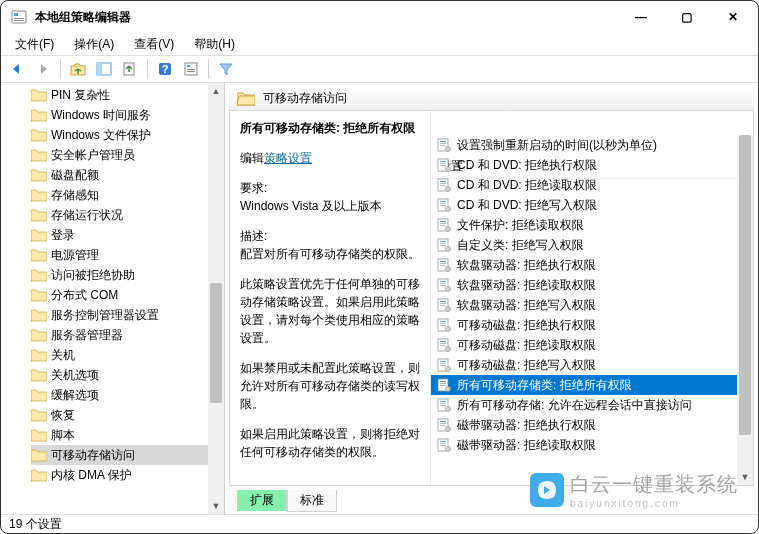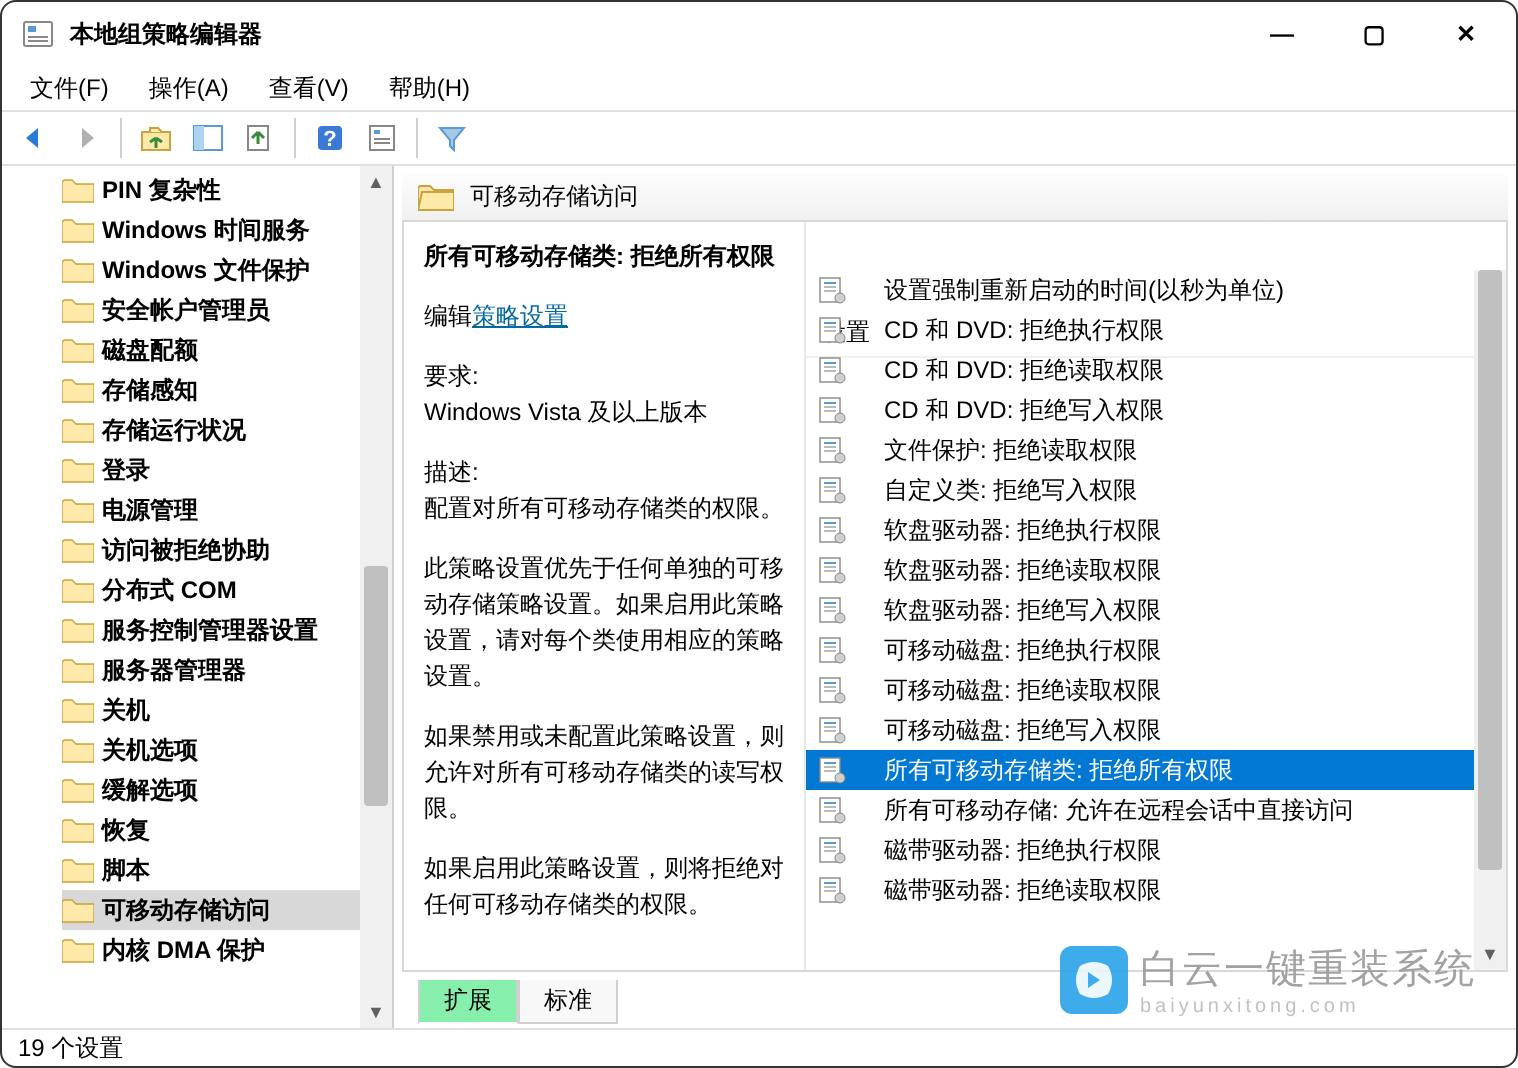--- a/index.html
+++ b/index.html
@@ -12,21 +12,21 @@
 .titlebar .win-btn { width: 46px; height: 30px; display: flex; align-items: center; justify-content: center; font-size: 12px; }
 
 .menubar { height: 22px; display: flex; align-items: center; padding: 0 6px; gap: 4px; }
 .menubar .menu-item { font-size: 12px; padding: 2px 8px; }
 
 .toolbar { height: 28px; border-top: 1px solid #e0e0e0; border-bottom: 1px solid #e0e0e0; display: flex; align-items: center; padding: 0 4px; gap: 2px; }
 .toolbar .tb-btn { width: 24px; height: 24px; display: flex; align-items: center; justify-content: center; }
 .toolbar .sep { width: 1px; height: 20px; background: #d0d0d0; margin: 0 3px; }
 
 .content { display: flex; height: 431px; }
-.tree-pane { width: 196px; border-right: 1px solid #d0d0d0; overflow: hidden; position: relative; font-weight: bold; }
+.tree-pane { width: 224px; border-right: 1px solid #d0d0d0; overflow: hidden; position: relative; }
 .tree-scroll { position: absolute; right: 0; top: 0; bottom: 0; width: 16px; background: #f0f0f0; }
 .tree-scroll .thumb { position: absolute; left: 2px; right: 2px; top: 200px; height: 120px; background: #c0c0c0; border-radius: 2px; }
 .tree-scroll .arrow { position: absolute; left: 0; right: 0; height: 16px; display:flex; align-items:center; justify-content:center; font-size:9px; color:#606060;}
 .tree-scroll .arrow.up { top:0; } .tree-scroll .arrow.down { bottom:0; }
 
 .tree { padding: 2px 0 2px 30px; font-size: 12px; }
 .tree-item { display: flex; align-items: center; height: 20px; gap: 4px; white-space: nowrap; padding-right: 16px; }
 .tree-item .folder { width: 16px; height: 13px; flex-shrink: 0; }
 .tree-item.selected { background: #d8d8d8; }
 .tree-item.selected span { background: transparent; }
@@ -38,21 +38,21 @@
 
 .detail-body { flex: 1; display: flex; margin: 0 4px 4px 4px; border-left: 1px solid #d8d8d8; border-right: 1px solid #d8d8d8; border-bottom: 1px solid #d8d8d8; overflow:hidden; }
 .info-col { width: 200px; padding: 8px 10px; font-size: 12px; line-height: 1.5; overflow: hidden; }
 .info-col .bold { font-weight: bold; }
 .info-col .link { color: #0369a1; text-decoration: underline; }
 .info-col .section { margin-top: 12px; }
 
 .settings-col { flex: 1; border-left: 1px solid #e8e8e8; position: relative; }
 .settings-header { height: 24px; display: flex; align-items: center; padding: 0 8px; font-size: 12px; border-bottom: 1px solid #f0f0f0; margin-top: 44px; }
 .settings-list { position: absolute; top: 24px; left: 0; right: 16px; bottom: 0; overflow: hidden; }
-.setting-item { display: flex; align-items: center; height: 20px; padding: 0 6px; gap: 19px; font-size: 12px; white-space: nowrap; }
+.setting-item { display: flex; align-items: center; height: 20px; padding: 0 6px; gap: 6px; font-size: 12px; white-space: nowrap; }
 .setting-item.selected { background: #0078d4; color: #fff; }
 .setting-icon { width: 14px; height: 14px; flex-shrink: 0; }
 .settings-scroll { position: absolute; right: 0; top: 24px; bottom: 0; width: 16px; background: #f0f0f0; }
 .settings-scroll .thumb { position: absolute; left: 2px; right: 2px; top: 0; height: 300px; background: #c0c0c0; border-radius: 2px; }
 .settings-scroll .arrow { position: absolute; left: 0; right: 0; height: 16px; display:flex; align-items:center; justify-content:center; font-size:9px; color:#606060;}
 .settings-scroll .arrow.down { bottom: 0; }
 
 .tabs { height: 22px; display: flex; align-items: flex-end; padding: 0 8px; gap: 0; margin: 0 4px 2px 4px; }
 .tab { font-size: 12px; padding: 2px 12px; border: 1px solid #d0d0d0; border-top: none; background: #f8f8f8; }
 .tab.active { background: #86efac; border-bottom-color:#fff; }

